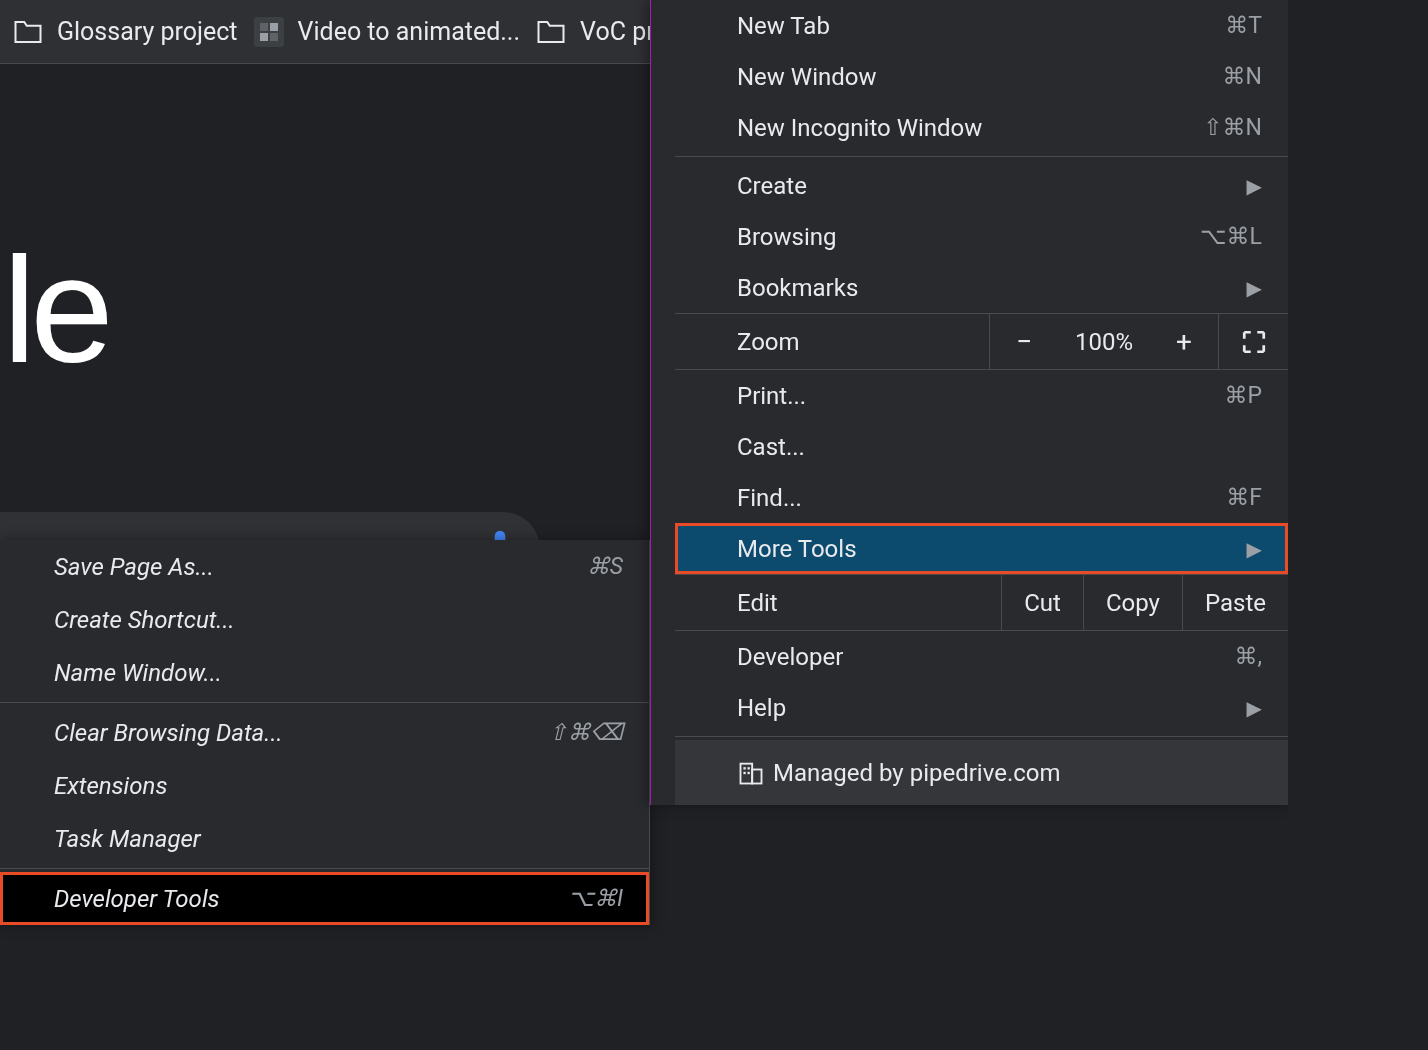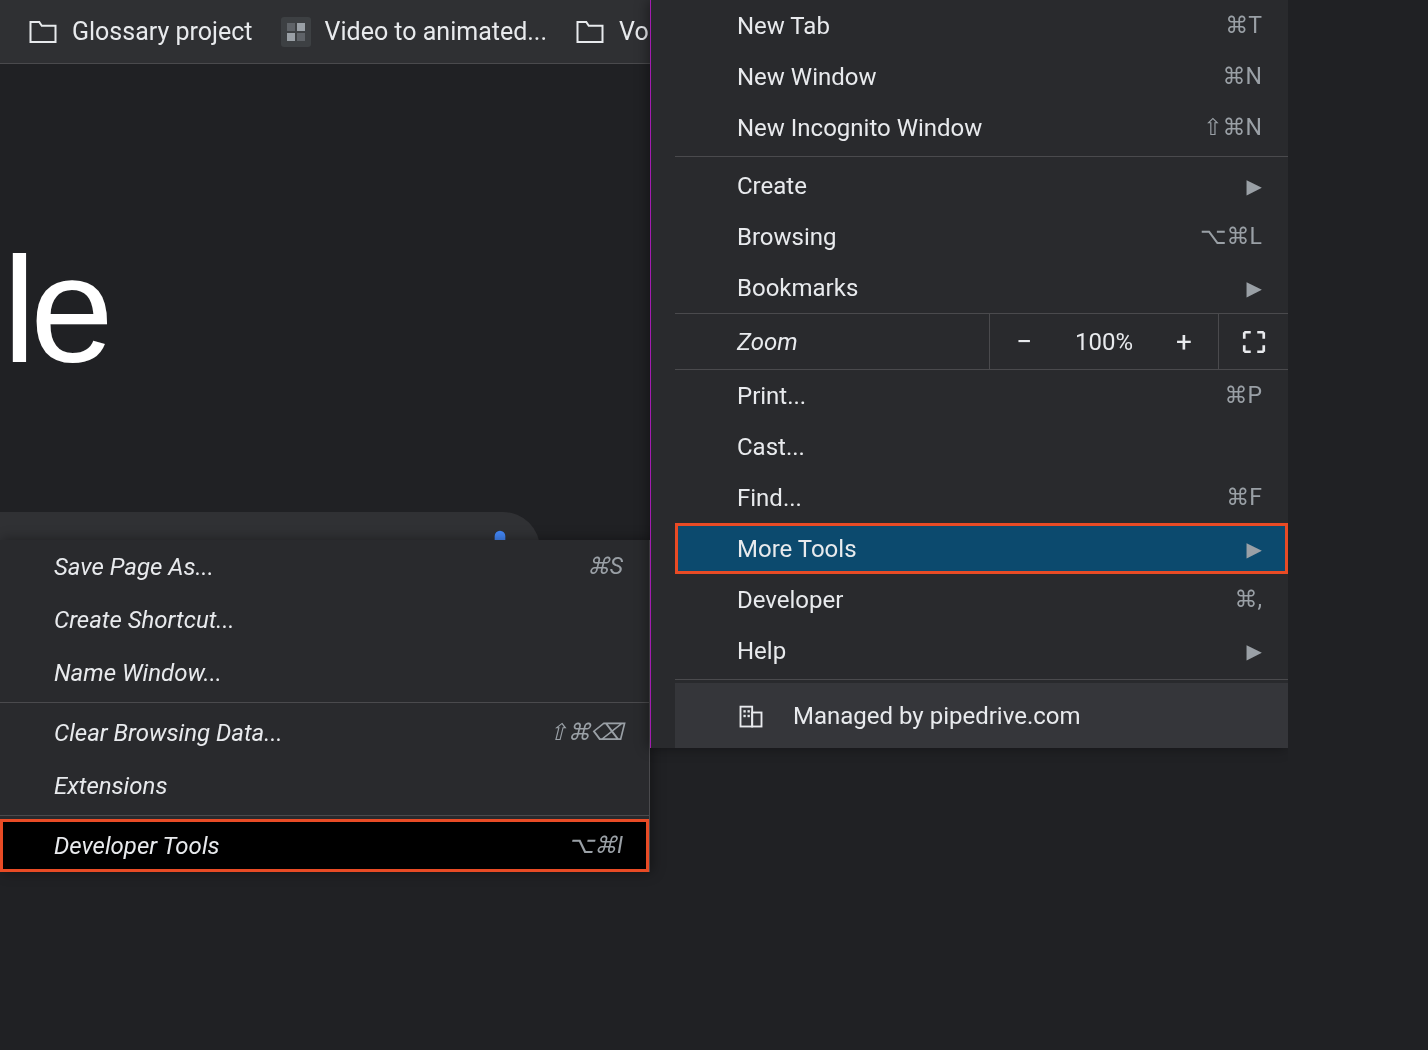--- a/index.html
+++ b/index.html
@@ -21,22 +21,22 @@
     .bookmarks-bar {
       position: absolute;
       top: 0;
       left: 0;
       width: 100%;
       height: 64px;
       background: #2f3033;
       border-bottom: 1px solid #4a4a4d;
       display: flex;
       align-items: center;
-      padding-left: 28px;
-      gap: 28px;
+      padding-left: 13px;
+      gap: 16px;
     }
     .bookmark {
       display: flex;
       align-items: center;
       gap: 14px;
       font-size: 25px;
       color: #e8eaed;
       cursor: pointer;
     }
     .folder-icon {
@@ -138,21 +138,20 @@
       border-top: 1px solid #4a4a4d;
       border-bottom: 1px solid #4a4a4d;
     }
     .zoom-label {
       flex: 1;
       padding-left: 62px;
       border-right: 1px solid #4a4a4d;
       height: 100%;
       display: flex;
       align-items: center;
-      font-style: italic;
     }
     .zoom-btn {
       width: 68px;
       height: 100%;
       display: flex;
       align-items: center;
       justify-content: center;
       cursor: pointer;
       font-size: 28px;
       color: #e8eaed;
@@ -193,21 +192,21 @@
       border-right: 1px solid #4a4a4d;
       cursor: pointer;
     }
     .edit-btn:last-child { border-right: none; }
     .managed-row {
       display: flex;
       align-items: center;
       height: 65px;
       padding-left: 62px;
       background: #35363a;
-      gap: 28px;
+      gap: 8px;
       color: #e8eaed;
     }
     .arrow-right {
       color: #9aa0a6;
       font-size: 20px;
     }
     
     
     .submenu {
       position: absolute;
@@ -287,20 +286,23 @@
     <span>Name Window...</span>
   </div>
   <div class="menu-sep"></div>
   <div class="menu-item">
     <span>Clear Browsing Data...</span>
     <span class="shortcut">⇧⌘⌫</span>
   </div>
   <div class="menu-item">
     <span>Extensions</span>
   </div>
+  <div class="menu-item">
+    <span>Task Manager</span>
+  </div>
   <div class="menu-sep"></div>
   <div class="menu-item highlighted">
     <span>Developer Tools</span>
     <span class="shortcut">⌥⌘I</span>
   </div>
 </div>
 
 <div class="main-menu">
   <div class="menu-item">
     <span>New Tab</span>
@@ -345,20 +347,26 @@
   <div class="menu-item">
     <span>Cast...</span>
   </div>
   <div class="menu-item">
     <span>Find...</span>
     <span class="shortcut">⌘F</span>
   </div>
   <div class="menu-item highlighted">
     <span>More Tools</span>
     <span class="arrow-right">▶</span>
+  </div>
+  <div class="edit-row">
+    <span class="edit-label">Edit</span>
+    <span class="edit-btn">Cut</span>
+    <span class="edit-btn">Copy</span>
+    <span class="edit-btn">Paste</span>
   </div>
   <div class="menu-item">
     <span>Developer</span>
     <span class="shortcut">⌘,</span>
   </div>
   <div class="menu-item">
     <span>Help</span>
     <span class="arrow-right">▶</span>
   </div>
   <div class="menu-sep"></div>

